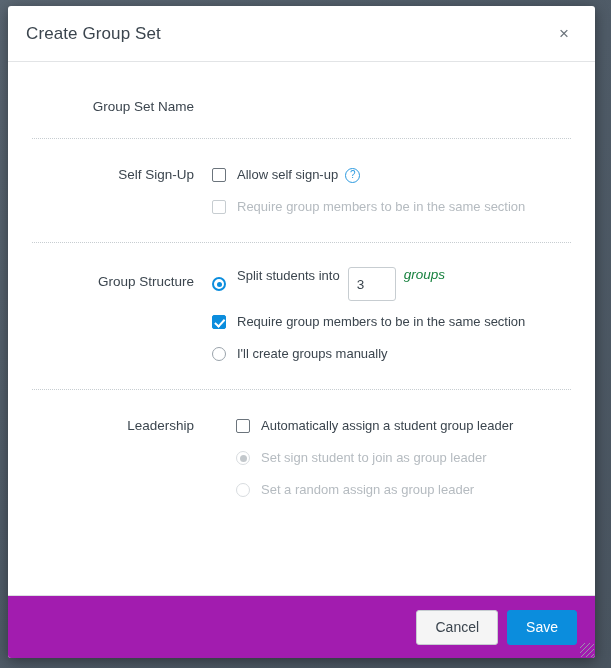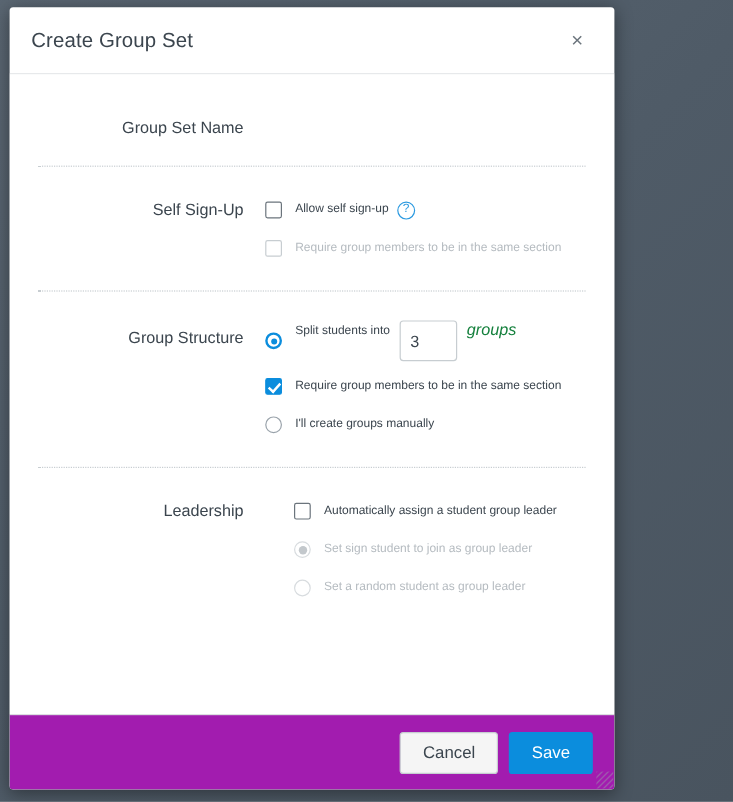--- a/index.html
+++ b/index.html
@@ -15,21 +15,21 @@
   }
   #backdrop {
     position: absolute;
     inset: 0;
     background: linear-gradient(135deg, #5a6672 0%, #4f5b67 50%, #49545f 100%);
   }
   #dialog {
     position: absolute;
     left: 8px;
     top: 6px;
-    width: 504px;
+    width: 587px;
     height: 652px;
     background: #ffffff;
     border-radius: 3px;
     box-shadow: 0 3px 14px rgba(0,0,0,0.40);
     display: flex;
     flex-direction: column;
     overflow: hidden;
   }
   
   .dlg-header {
@@ -66,21 +66,20 @@
   .dlg-body {
     flex: 1;
     background: #ffffff;
     overflow: hidden;
     padding-top: 2px;
   }
   .form-row {
     display: flex;
     padding: 0 24px;
     box-sizing: border-box;
-    margin-left: 9px;
   }
   .row-label {
     width: 180px;
     min-width: 180px;
     text-align: right;
     padding-right: 18px;
     box-sizing: border-box;
     font-size: 13.5px;
     color: #3b454e;
     line-height: 17px;
@@ -207,21 +206,21 @@
     border: 1px solid #d8dcdf;
   }
   .radio.disabled.selected::after {
     background: #c3c8cc;
     left: 2.5px;
     top: 2.5px;
     width: 7px;
     height: 7px;
   }
   .opt-label {
-    font-size: 10px;
+    font-size: 13px;
     color: #3b454e;
     line-height: 18px;
     cursor: pointer;
   }
   .opt-label.muted {
     color: #b5bbc0;
     cursor: default;
   }
 
   .help-icon {
@@ -372,21 +371,21 @@
           <span class="opt-label">Automatically assign a student group leader</span>
         </div>
 
         <div class="opt">
           <span class="radio disabled selected"></span>
           <span class="opt-label muted">Set sign student to join as group leader</span>
         </div>
 
         <div class="opt">
           <span class="radio disabled"></span>
-          <span class="opt-label muted">Set a random student as group leader</span>
+          <span class="opt-label muted">Set a random assign as group leader</span>
         </div>
 
       </div>
     </div>
 
   </div>
 
   <div class="dlg-footer">
     <button class="btn btn-cancel">Cancel</button>
     <button class="btn btn-save">Save</button>

